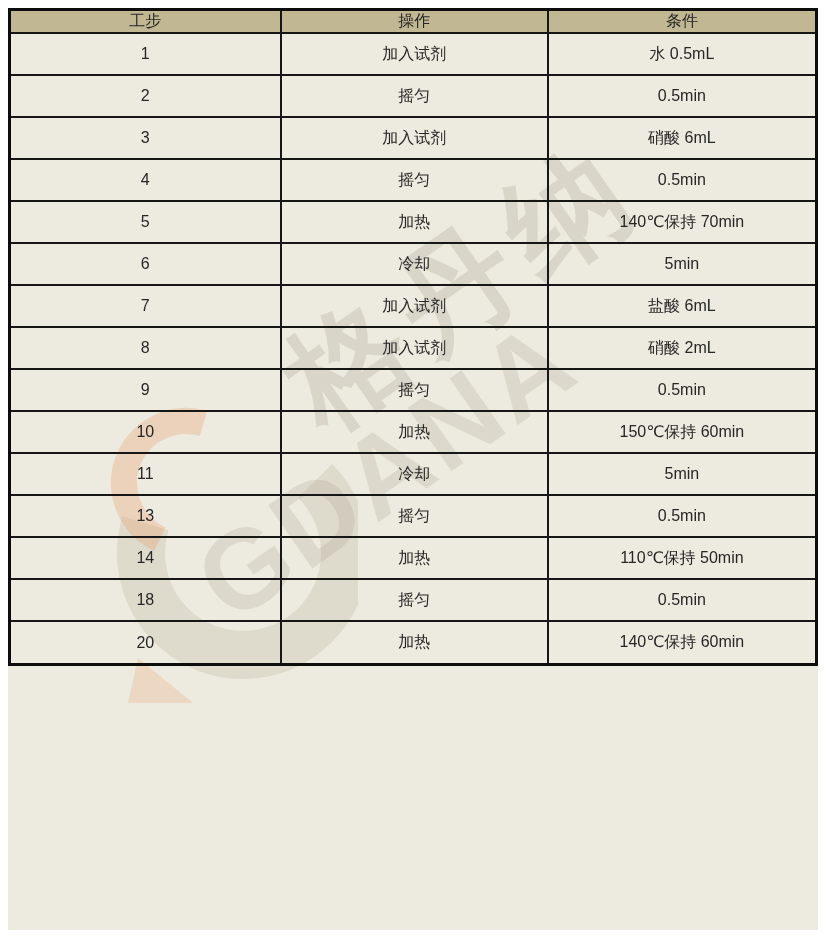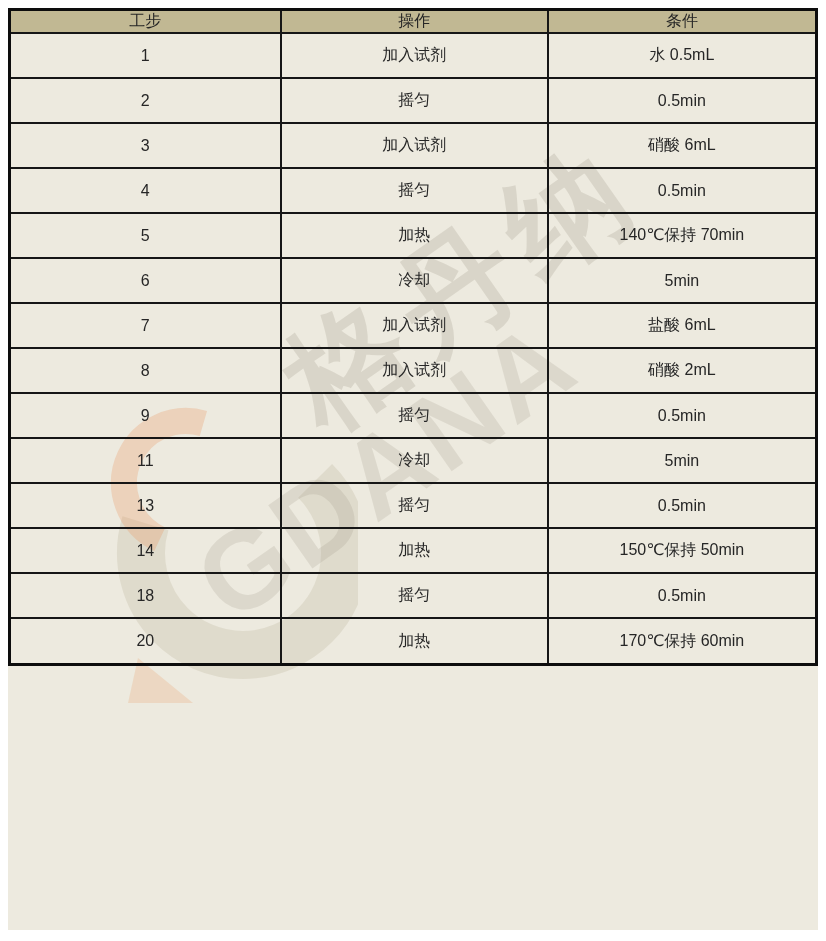--- a/index.html
+++ b/index.html
@@ -144,40 +144,45 @@
       <td>8</td>
       <td>加入试剂</td>
       <td>硝酸 2mL</td>
     </tr>
         <tr>
       <td>9</td>
       <td>摇匀</td>
       <td>0.5min</td>
     </tr>
         <tr>
+      <td>10</td>
+      <td>加热</td>
+      <td>150℃保持 60min</td>
+    </tr>
+        <tr>
       <td>11</td>
       <td>冷却</td>
       <td>5min</td>
     </tr>
         <tr>
       <td>13</td>
       <td>摇匀</td>
       <td>0.5min</td>
     </tr>
         <tr>
       <td>14</td>
       <td>加热</td>
-      <td>150℃保持 50min</td>
+      <td>110℃保持 50min</td>
     </tr>
         <tr>
       <td>18</td>
       <td>摇匀</td>
       <td>0.5min</td>
     </tr>
         <tr>
       <td>20</td>
       <td>加热</td>
-      <td>170℃保持 60min</td>
+      <td>140℃保持 60min</td>
     </tr>
       </tbody>
   </table>
 
 </div>
 
 </body></html>

